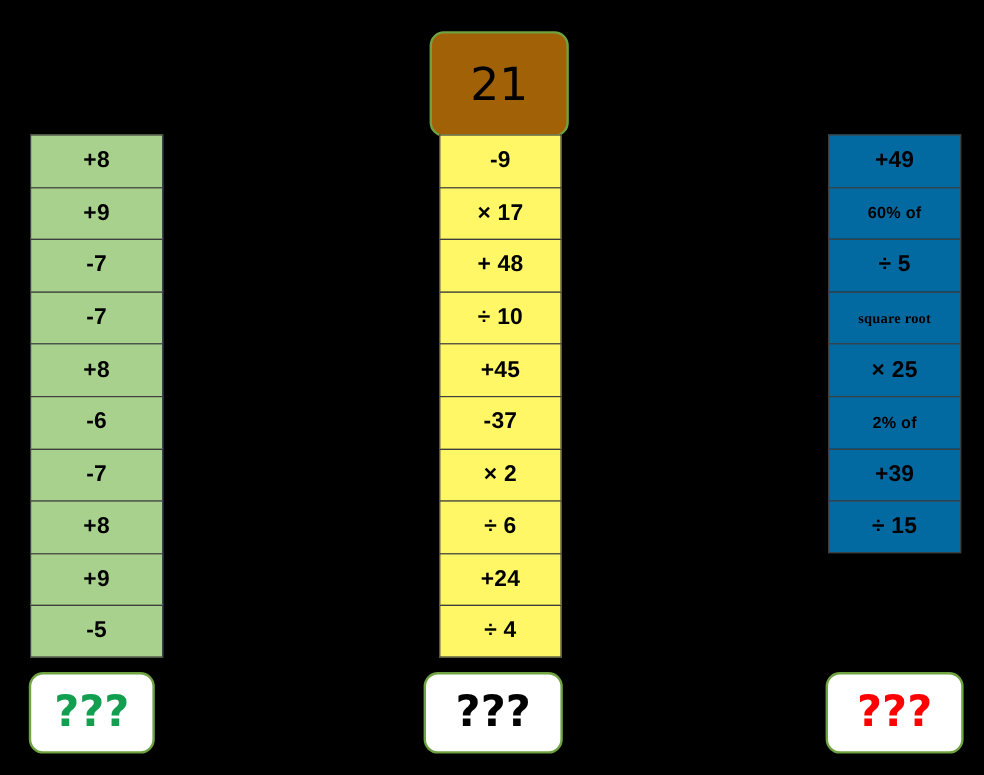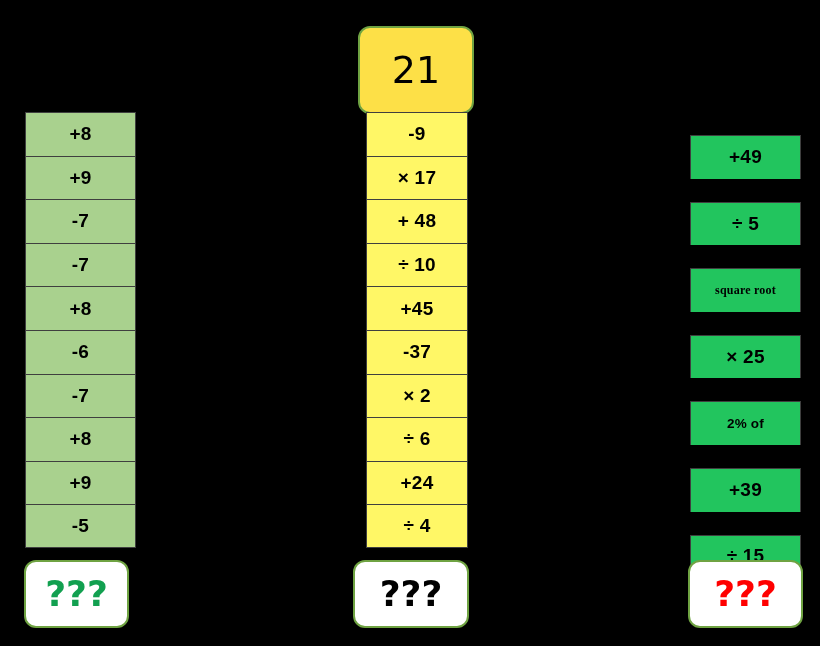--- a/index.html
+++ b/index.html
@@ -24,21 +24,21 @@
     background: #000000;
   }
 
   
   .start-box {
     position: absolute;
     left: 358px;
     top: 26px;
     width: 116px;
     height: 88px;
-    background: #fde047;
+    background: #a16207;
     border: 2px solid #6FA342;
     border-radius: 12px;
     display: flex;
     align-items: center;
     justify-content: center;
   }
   .start-box .value {
     font-size: 38px;
     font-weight: 400;
     color: #000000;
@@ -66,21 +66,21 @@
     border-bottom: none;
     font-weight: bold;
     font-size: 19px;
     color: #000000;
     letter-spacing: 0.2px;
   }
   .cell:last-child { border-bottom: 1px solid #3f3f3f; }
 
   .column.green  .cell { background: #A9D18E; }
   .column.yellow .cell { background: #FFF766; }
-  .column.pink   .cell { background: #22c55e; margin-top: 23px; }
+  .column.pink   .cell { background: #0369a1; }
 
   
   .cell.small { font-size: 13.5px; }
   .cell.tiny  { font-size: 12px; font-family: Liberation Serif, serif; }
 
   
   .answer-box {
     position: absolute;
     top: 560px;
     height: 68px;
@@ -136,20 +136,21 @@
     <div class="cell">+45</div>
     <div class="cell">-37</div>
     <div class="cell">× 2</div>
     <div class="cell">÷ 6</div>
     <div class="cell">+24</div>
     <div class="cell">÷ 4</div>
   </div>
 
   <div class="column pink">
     <div class="cell">+49</div>
+    <div class="cell small">60% of</div>
     <div class="cell">÷ 5</div>
     <div class="cell tiny">square root</div>
     <div class="cell">× 25</div>
     <div class="cell small">2% of</div>
     <div class="cell">+39</div>
     <div class="cell">÷ 15</div>
   </div>
 
   <div class="answer-box left">
     <span class="qmarks">???</span>

